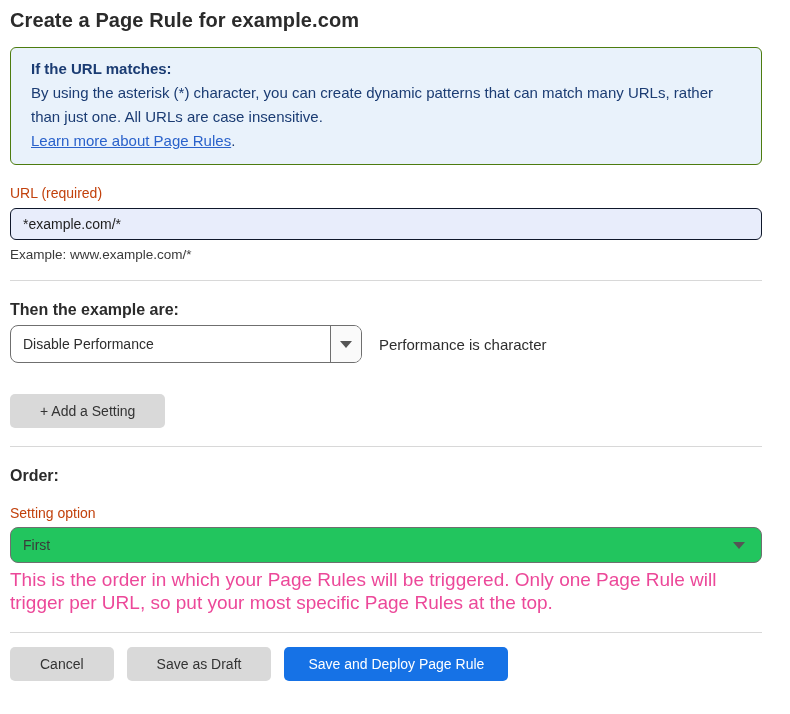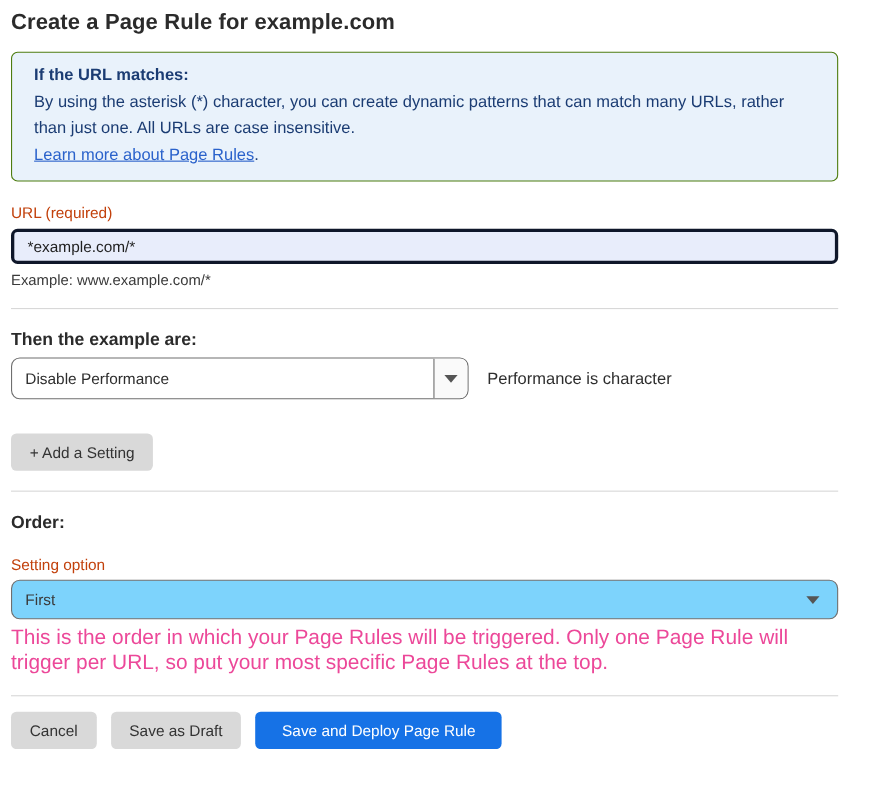--- a/index.html
+++ b/index.html
@@ -42,21 +42,21 @@
     display: block;
     margin-top: 20px;
     font-size: 14px;
     color: #c2410c;
   }
   .url-input {
     display: block;
     width: 100%;
     margin-top: 7px;
     height: 32px;
-    border: 3px solid #0f172a;
+    border: 1px solid #0f172a;
     border-radius: 6px;
     background: #e8edfb;
     padding: 0 12px;
     font-size: 14px;
     color: #1f1f1f;
     font-family: "Liberation Sans", sans-serif;
   }
   .helper-text {
     margin-top: 7px;
     font-size: 13.5px;
@@ -75,21 +75,21 @@
   }
   
   .setting-row {
     margin-top: 6px;
     display: flex;
     align-items: center;
   }
   .custom-select {
     display: flex;
     align-items: stretch;
-    width: 416px;
+    width: 352px;
     height: 38px;
     border: 1px solid #6f6f6f;
     border-radius: 8px;
     background: #ffffff;
     overflow: hidden;
     cursor: pointer;
   }
   .custom-select .select-value {
     flex: 1;
     display: flex;
@@ -117,41 +117,41 @@
     font-size: 15px;
     color: #2e2e2e;
   }
   .btn {
     display: inline-block;
     border: none;
     border-radius: 5px;
     font-size: 14px;
     font-family: "Liberation Sans", sans-serif;
     cursor: pointer;
-    padding: 9px 17px;
+    padding: 9px 30px;
     line-height: 16px;
   }
   .btn-gray {
     background: #d9d9d9;
     color: #333333;
   }
   .btn-primary {
     background: #1672e6;
     color: #ffffff;
     padding: 9px 24px;
   }
   .add-setting-btn { margin-top: 31px; }
   
   .order-select {
     margin-top: 6px;
     width: 100%;
     height: 36px;
     border: 1px solid #6f6f6f;
     border-radius: 8px;
-    background: #7dd3fc;
+    background: #22c55e;
     display: flex;
     align-items: center;
     padding: 0 16px 0 12px;
     font-size: 14px;
     color: #3a3a3a;
     cursor: pointer;
     gap: 28px;
   }
   .order-select .order-value { flex: 1; }
   .order-helper {

